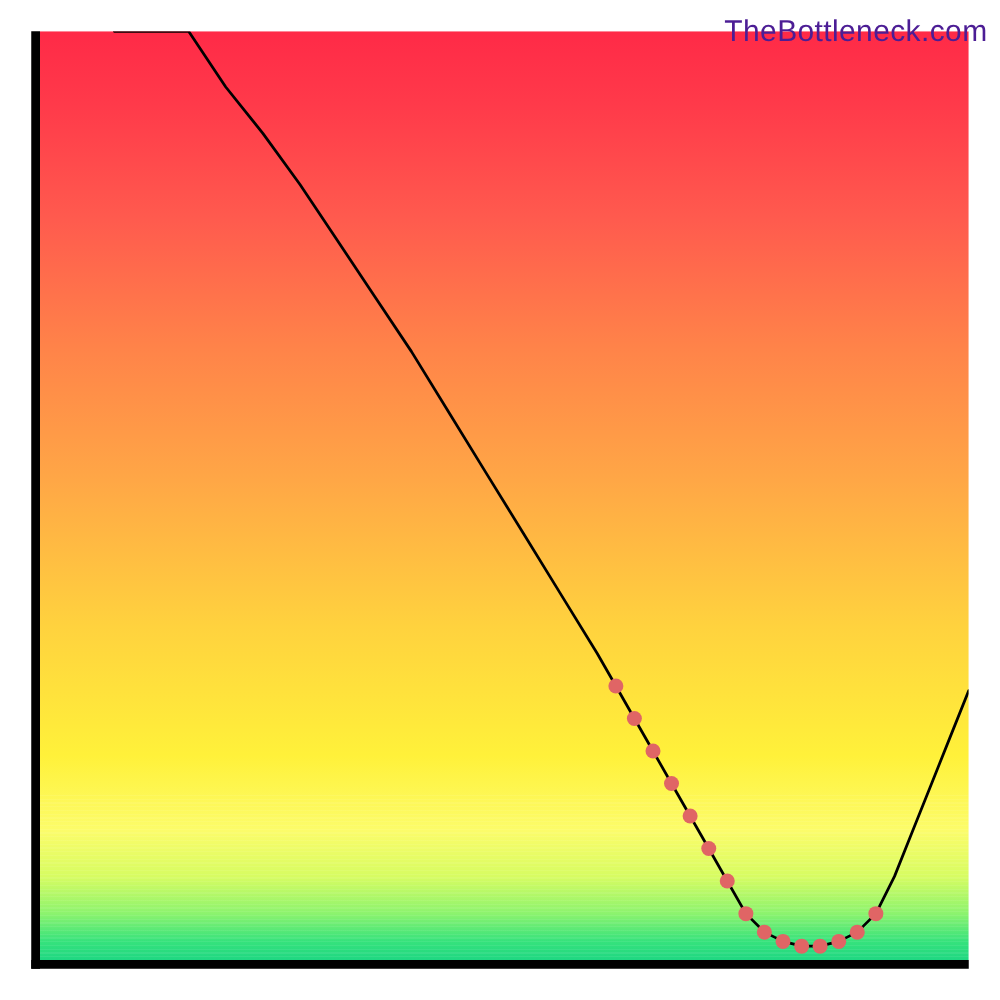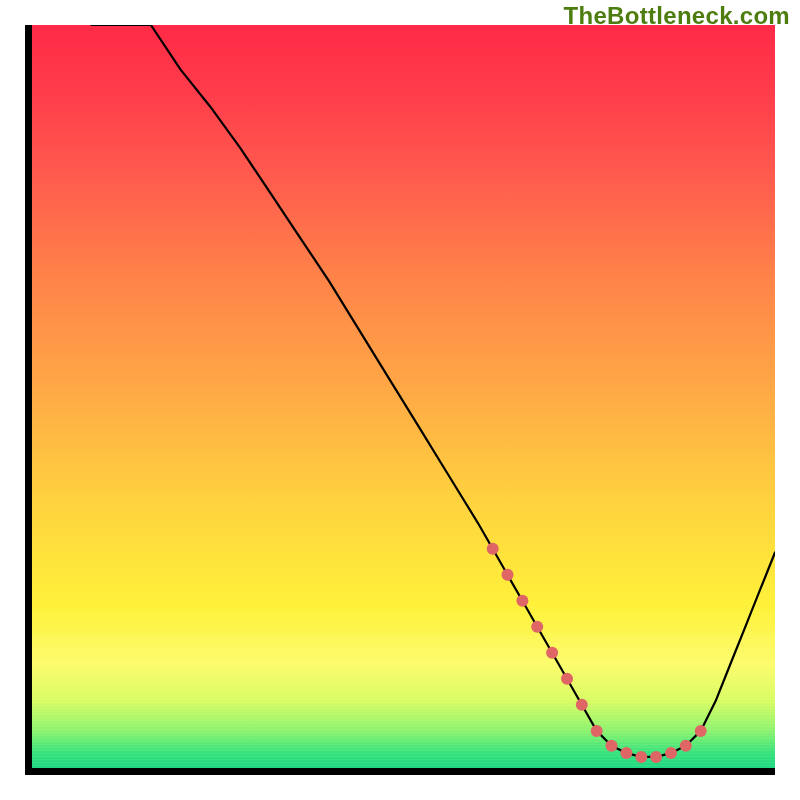--- a/index.html
+++ b/index.html
@@ -11,25 +11,25 @@
     font-family: Arial, Helvetica, sans-serif;
     overflow: hidden;
   }
   .wrap {
     position: relative;
     width: 800px;
     height: 800px;
   }
   .watermark {
     position: absolute;
-    top: 2px;
+    top: 12px;
     right: 10px;
-    color: #4d7c0f;
+    color: #4c1d95;
     font-size: 24px;
-    font-weight: 700;
+    font-weight: 400;
     letter-spacing: 0.3px;
     z-index: 3;
   }
   .plot-area {
     position: absolute;
     left: 25px;
     top: 25px;
     width: 750px;
     height: 750px;
     border-left: 7px solid #000;

